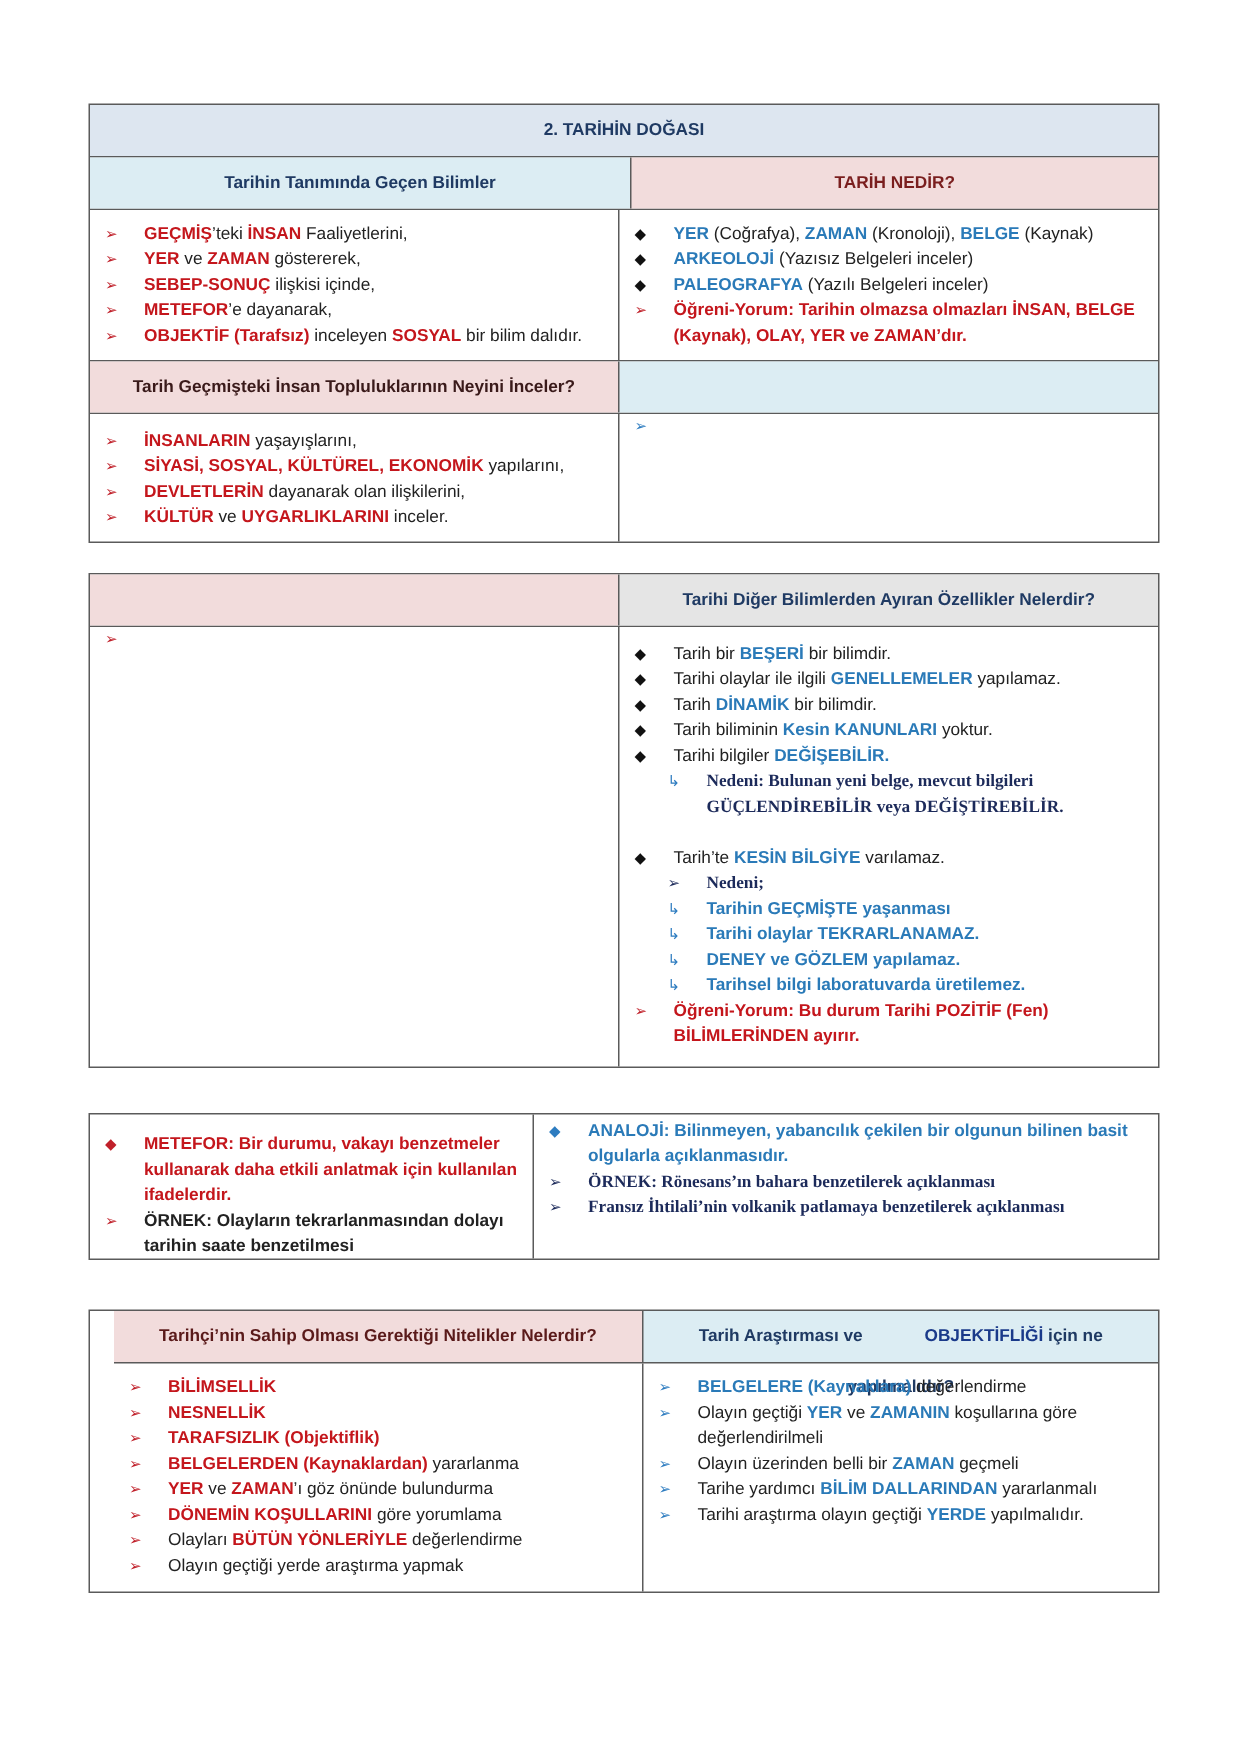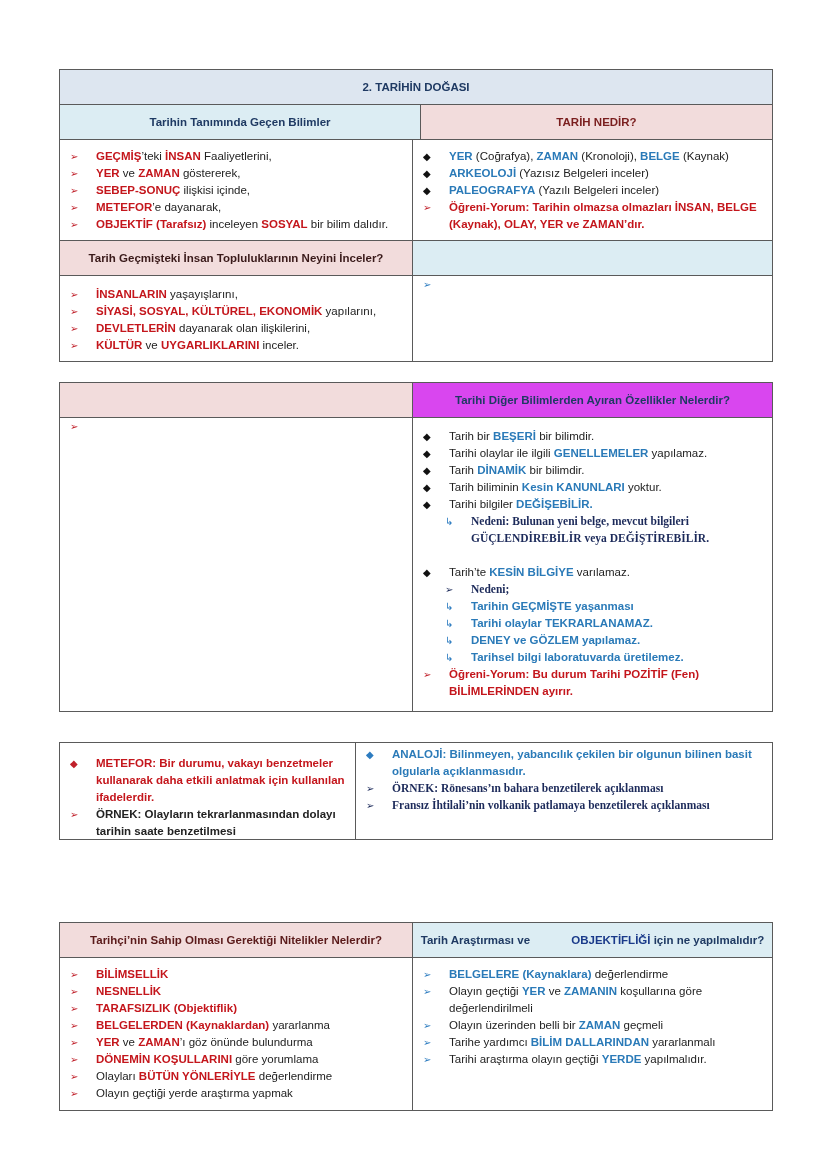--- a/index.html
+++ b/index.html
@@ -10,21 +10,21 @@
   .row { display: flex; border-top: 1.5px solid #5a5a5a; }
   .row:first-child { border-top: none; }
   .cell { flex: 1 1 0; min-width: 0; }
   .cell + .cell { border-left: 1.5px solid #5a5a5a; }
   .c-left { flex: 0 0 352px; }
   .c-left2 { flex: 0 0 295px; }
 
   .hdr-full { background: #dde6f0; text-align: center; font-weight: bold; color: #1f3a63; font-size: 11.5px; height: 34px; line-height: 34px; }
   .hdr-pink { background: #f2dcdc; text-align: center; font-weight: bold; color: #7a1e1e; height: 34px; line-height: 34px; }
   .hdr-blue { background: #dcedf3; text-align: center; font-weight: bold; color: #1f3a63; height: 34px; line-height: 34px; }
-  .hdr-blue2 { background: #d946ef; text-align: center; font-weight: bold; color: #1f3a63; height: 34px; line-height: 34px; }
+  .hdr-blue2 { background: #e5e5e5; text-align: center; font-weight: bold; color: #1f3a63; height: 34px; line-height: 34px; }
 
   .body-cell { padding: 8px 8px 6px 8px; }
   ul.list { list-style: none; }
   ul.list li { display: flex; line-height: 17px; }
   ul.list li .mk { flex: 0 0 28px; padding-left: 2px; font-size: 10px; }
   ul.list li .tx { flex: 1 1 auto; }
   ul.list li.sub .mk { flex: 0 0 50px; padding-left: 24px; }
 
   .arrow-red { color: #c0202a; }
   .arrow-blue { color: #2d7cc0; }
@@ -223,21 +223,21 @@
           </li>
           <li>
             <span class="mk arrow-navy">➢</span>
             <span class="tx"><span class="navy">Fransız İhtilali’nin volkanik patlamaya benzetilerek açıklanması</span></span>
           </li>
         </ul>
     </div>
   </div>
 </div>
 
-<div class="tbl" style="top:922px;">
+<div class="tbl" style="top:873px;padding-left:16px;">
   <div class="row">
     <div class="cell c-left hdr-pink" style="color:#5a1a1a;">Tarihçi’nin Sahip Olması Gerektiği Nitelikler Nelerdir?</div>
     <div class="cell hdr-blue">
       <span>Tarih Araştırması ve </span><span style="color:#1a3a8a;margin-left:38px;">OBJEKTİFLİĞİ</span><span> için ne yapılmalıdır?</span>
     </div>
   </div>
   <div class="row" style="height:153px;">
     <div class="cell c-left body-cell">
       <ul class="list" id="t4-left">
           <li>

